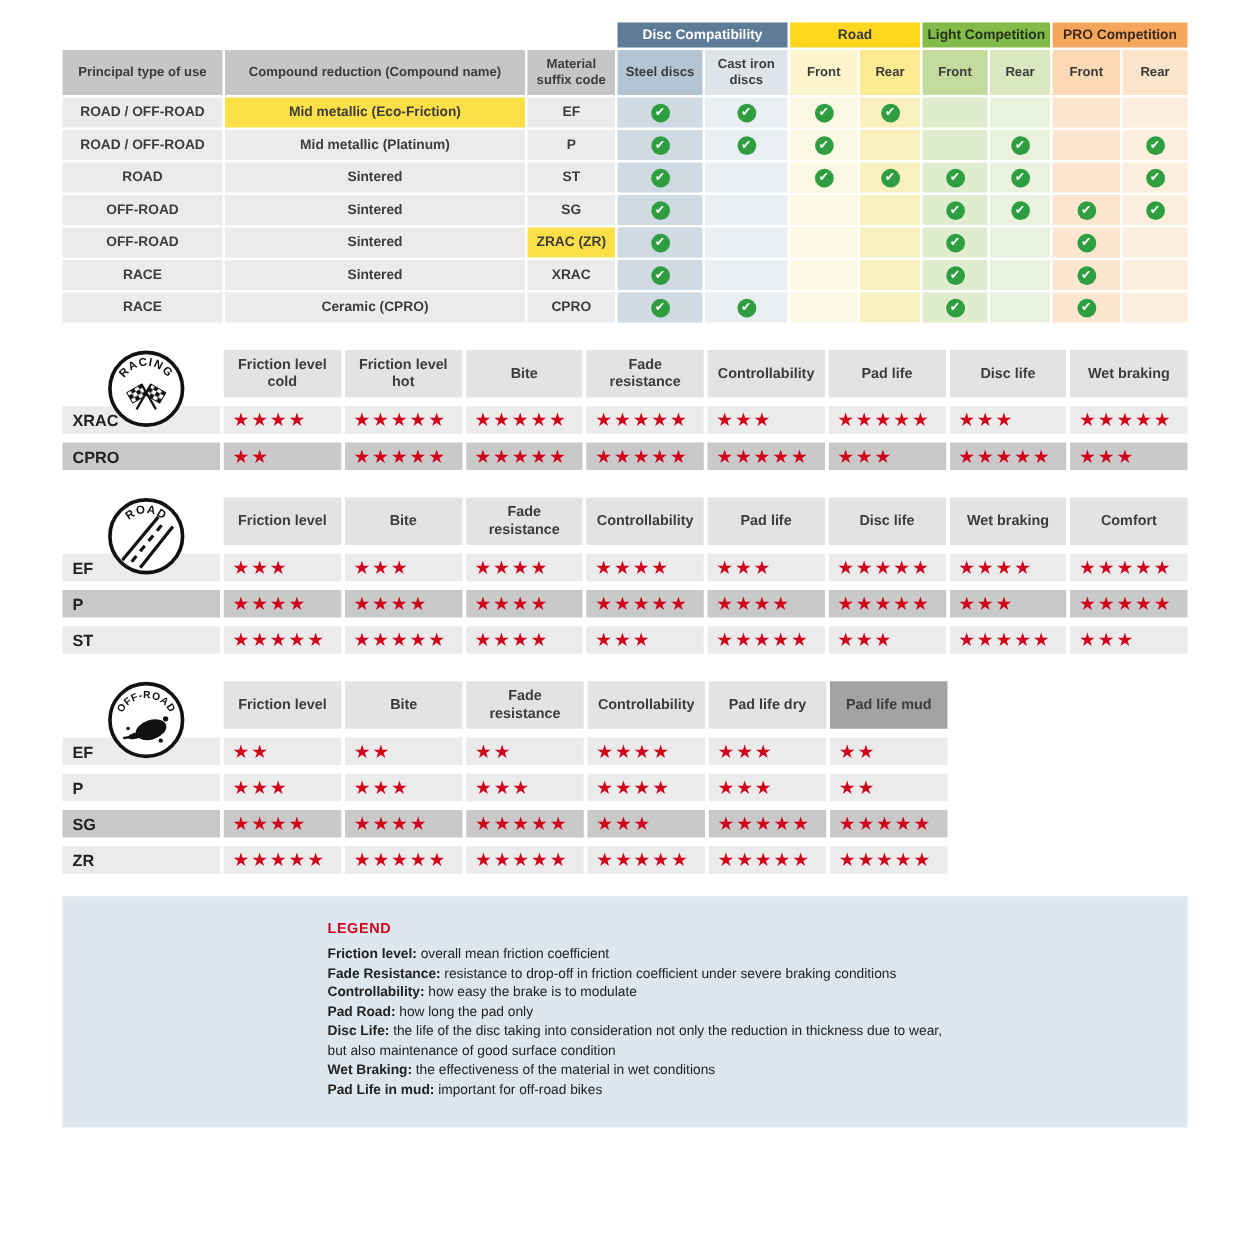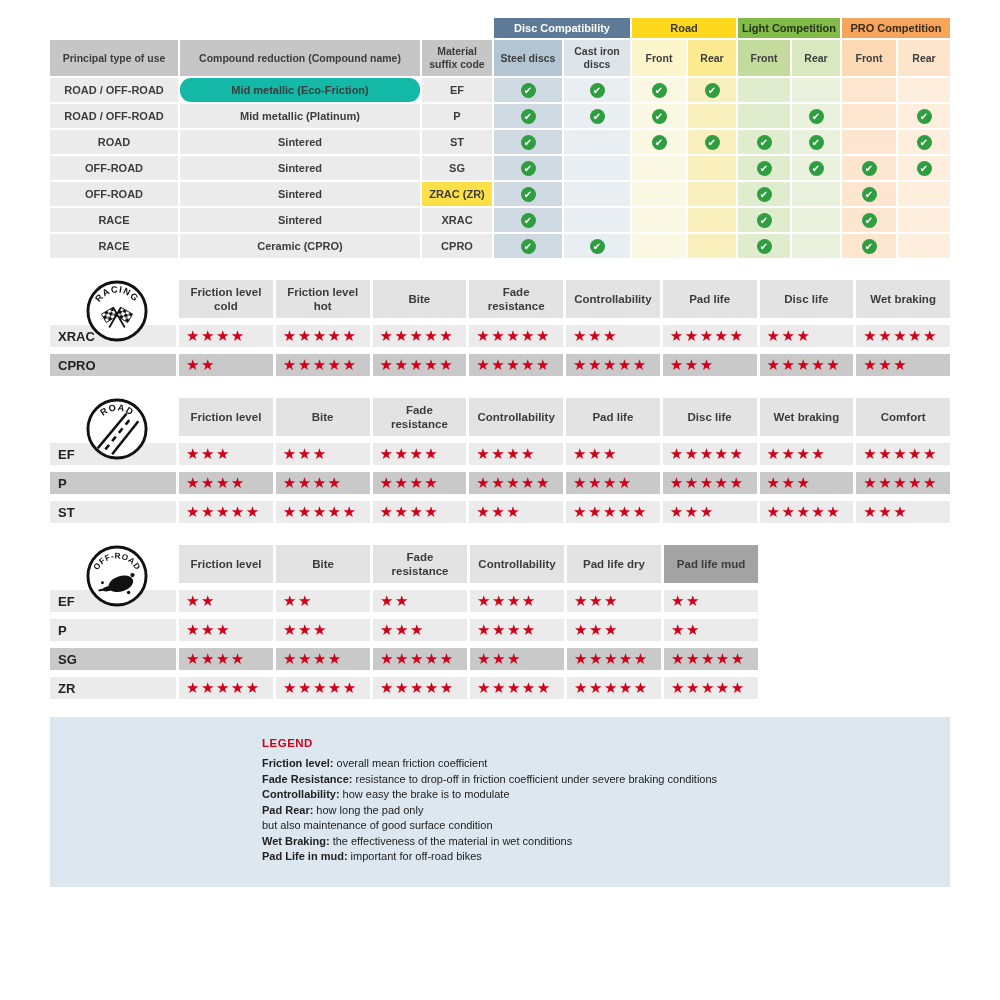--- a/index.html
+++ b/index.html
@@ -63,21 +63,21 @@
       <div class="cell sub-h" style="background: rgb(198, 198, 198);">Material suffix code</div>
       <div class="cell sub-h" style="background: rgb(179, 197, 211);">Steel discs</div>
       <div class="cell sub-h" style="background: rgb(221, 229, 235);">Cast iron discs</div>
       <div class="cell sub-h" style="background: rgb(253, 246, 205);">Front</div>
       <div class="cell sub-h" style="background: rgb(252, 235, 145);">Rear</div>
       <div class="cell sub-h" style="background: rgb(195, 220, 158);">Front</div>
       <div class="cell sub-h" style="background: rgb(217, 232, 191);">Rear</div>
       <div class="cell sub-h" style="background: rgb(251, 217, 181);">Front</div>
       <div class="cell sub-h" style="background: rgb(252, 229, 203);">Rear</div>
       <div class="cell data-c" style="background: rgb(235, 235, 235);">ROAD / OFF-ROAD</div>
-      <div class="cell data-c" style="background: #14b8a6; border-radius: 11px;">Mid metallic (Eco-Friction)</div>
+      <div class="cell data-c" style="background: #fde047;">Mid metallic (Eco-Friction)</div>
       <div class="cell data-c" style="background: rgb(235, 235, 235);">EF</div>
       <div class="cell data-c" style="background: rgb(207, 218, 226);">
         <span class="check" style="background: rgb(47, 158, 65);">✔</span>
       </div>
       <div class="cell data-c" style="background: rgb(233, 238, 242);">
         <span class="check" style="background: rgb(47, 158, 65);">✔</span>
       </div>
       <div class="cell data-c" style="background: rgb(251, 248, 228);">
         <span class="check" style="background: rgb(47, 158, 65);">✔</span>
       </div>
@@ -377,20 +377,21 @@
         <div class="r-stars" style="background: rgb(235, 235, 235); color: rgb(208, 2, 27);">★★★★★</div>
       </div>
   </section>
 
   <div id="legend-box" class="legend" style="background: rgb(220, 231, 239);">
     <div id="legend-title" class="legend-title" style="color: rgb(208, 2, 27);">LEGEND</div>
     <div id="legend-entries">
         <div class="legend-line"><span class="legend-term">Friction level:</span><span class="legend-desc">overall mean friction coefficient</span></div>
         <div class="legend-line"><span class="legend-term">Fade Resistance:</span><span class="legend-desc">resistance to drop-off in friction coefficient under severe braking conditions</span></div>
         <div class="legend-line"><span class="legend-term">Controllability:</span><span class="legend-desc">how easy the brake is to modulate</span></div>
-        <div class="legend-line"><span class="legend-term">Pad Rear:</span><span class="legend-desc">how long the pad only</span></div>
+        <div class="legend-line"><span class="legend-term">Pad Road:</span><span class="legend-desc">how long the pad only</span></div>
+        <div class="legend-line"><span class="legend-term">Disc Life:</span><span class="legend-desc">the life of the disc taking into consideration not only the reduction in thickness due to wear,</span></div>
         <div class="legend-line"><span class="legend-desc">but also maintenance of good surface condition</span></div>
         <div class="legend-line"><span class="legend-term">Wet Braking:</span><span class="legend-desc">the effectiveness of the material in wet conditions</span></div>
         <div class="legend-line"><span class="legend-term">Pad Life in mud:</span><span class="legend-desc">important for off-road bikes</span></div>
       </div>
   </div>
 
 </div>
 
 </body></html>

